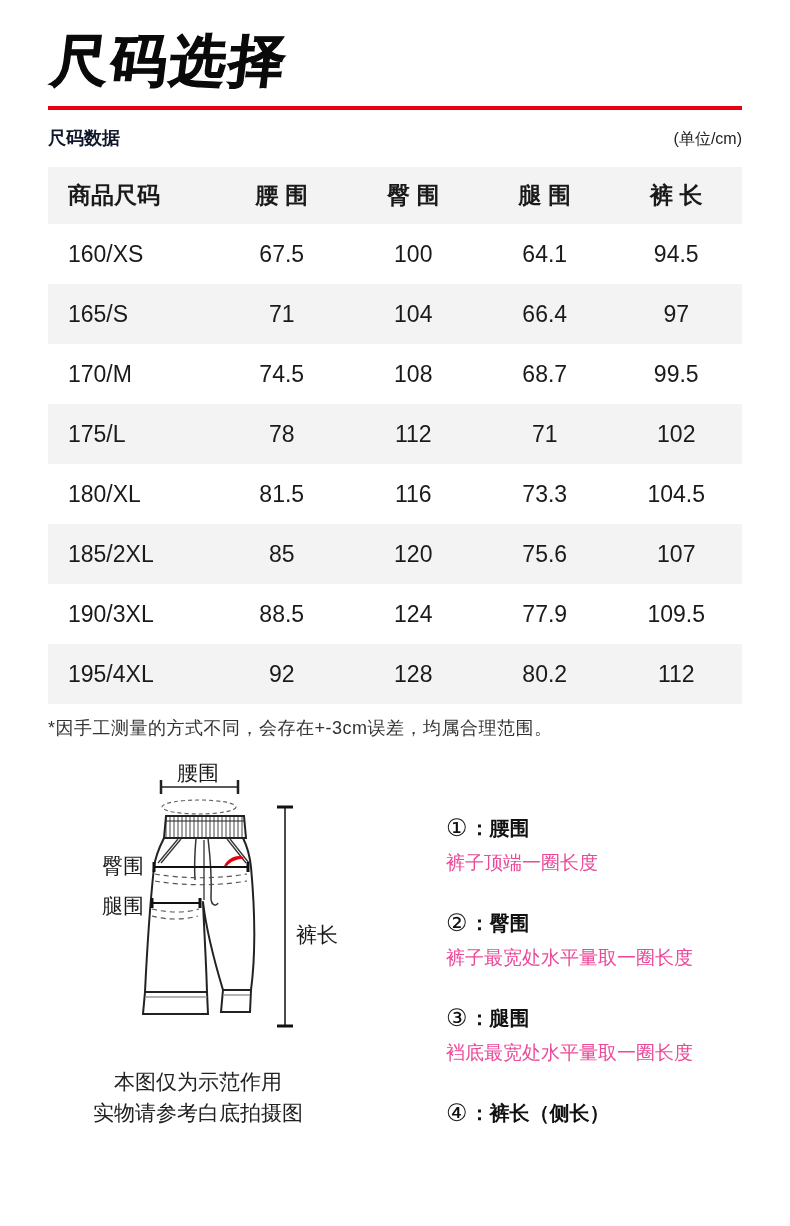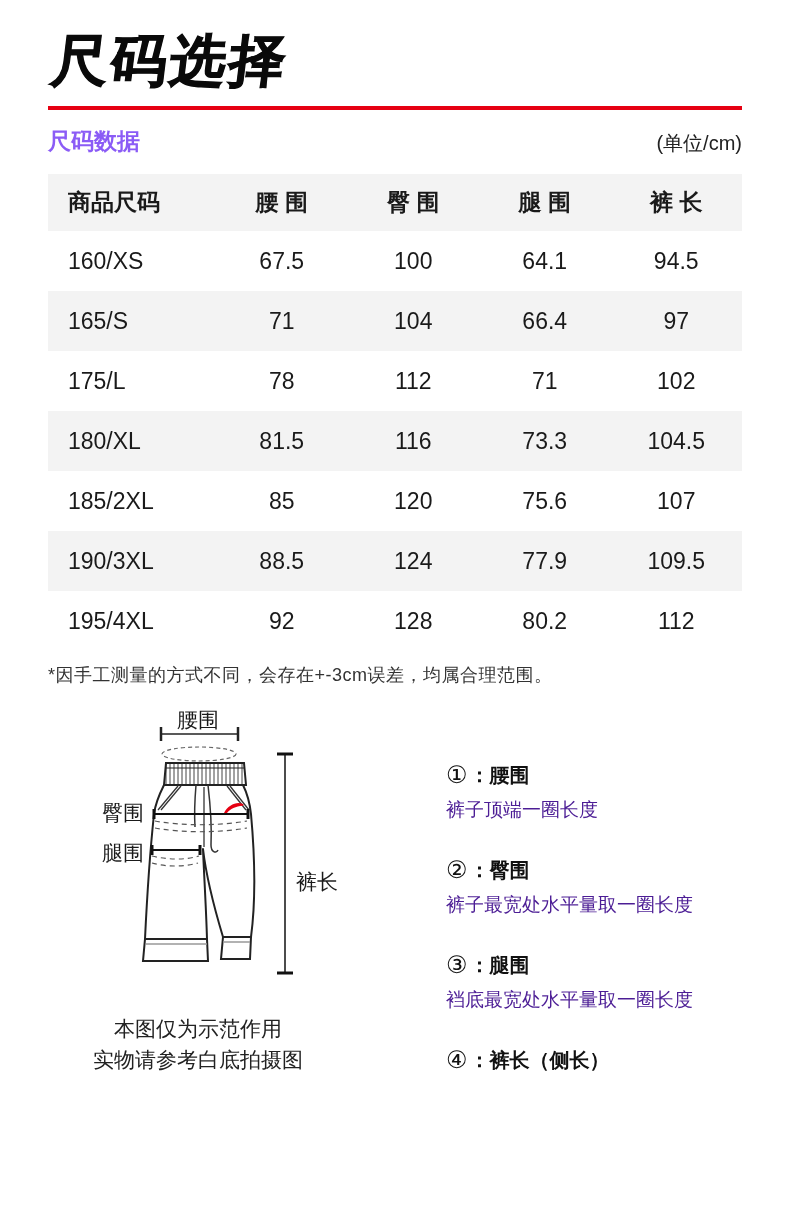--- a/index.html
+++ b/index.html
@@ -29,22 +29,22 @@
     background: #e60012;
   }
 
   
   .section-head {
     margin-top: 16px;
     display: flex;
     justify-content: space-between;
     align-items: flex-end;
   }
-  .section-title { font-size: 23px; font-weight: bold; color: #8b5cf6; }
-  .unit-label   { font-size: 20px; color: #222; }
+  .section-title { font-size: 18px; font-weight: bold; color: #0f172a; }
+  .unit-label   { font-size: 16px; color: #222; }
 
   
   .size-table { margin-top: 17px; }
   .tr {
     display: grid;
     grid-template-columns: 168px repeat(4, 1fr);
     align-items: center;
     height: 60px;
     font-size: 23px;
   }
@@ -88,21 +88,21 @@
     align-items: center;
     height: 30px;
   }
   .legend-num  { font-size: 24px; color: #111; margin-right: 2px; }
   .legend-sep  { font-size: 20px; font-weight: bold; color: #111; }
   .legend-term { font-size: 20px; font-weight: bold; color: #111; }
   .legend-desc {
     margin-top: 6px;
     font-size: 19px;
     line-height: 28px;
-    color: #4c1d95;
+    color: #ec4899;
   }
 
   svg text {
     font-family: "Liberation Sans", "DejaVu Sans", sans-serif;
     fill: #1a1a1a;
   }
 </style>
 </head>
 <body>
 
@@ -131,20 +131,27 @@
       <div class="td">100</div>
       <div class="td">64.1</div>
       <div class="td">94.5</div>
     </div>
     <div class="tr">
       <div class="td c0">165/S</div>
       <div class="td">71</div>
       <div class="td">104</div>
       <div class="td">66.4</div>
       <div class="td">97</div>
+    </div>
+    <div class="tr">
+      <div class="td c0">170/M</div>
+      <div class="td">74.5</div>
+      <div class="td">108</div>
+      <div class="td">68.7</div>
+      <div class="td">99.5</div>
     </div>
     <div class="tr">
       <div class="td c0">175/L</div>
       <div class="td">78</div>
       <div class="td">112</div>
       <div class="td">71</div>
       <div class="td">102</div>
     </div>
     <div class="tr">
       <div class="td c0">180/XL</div>

